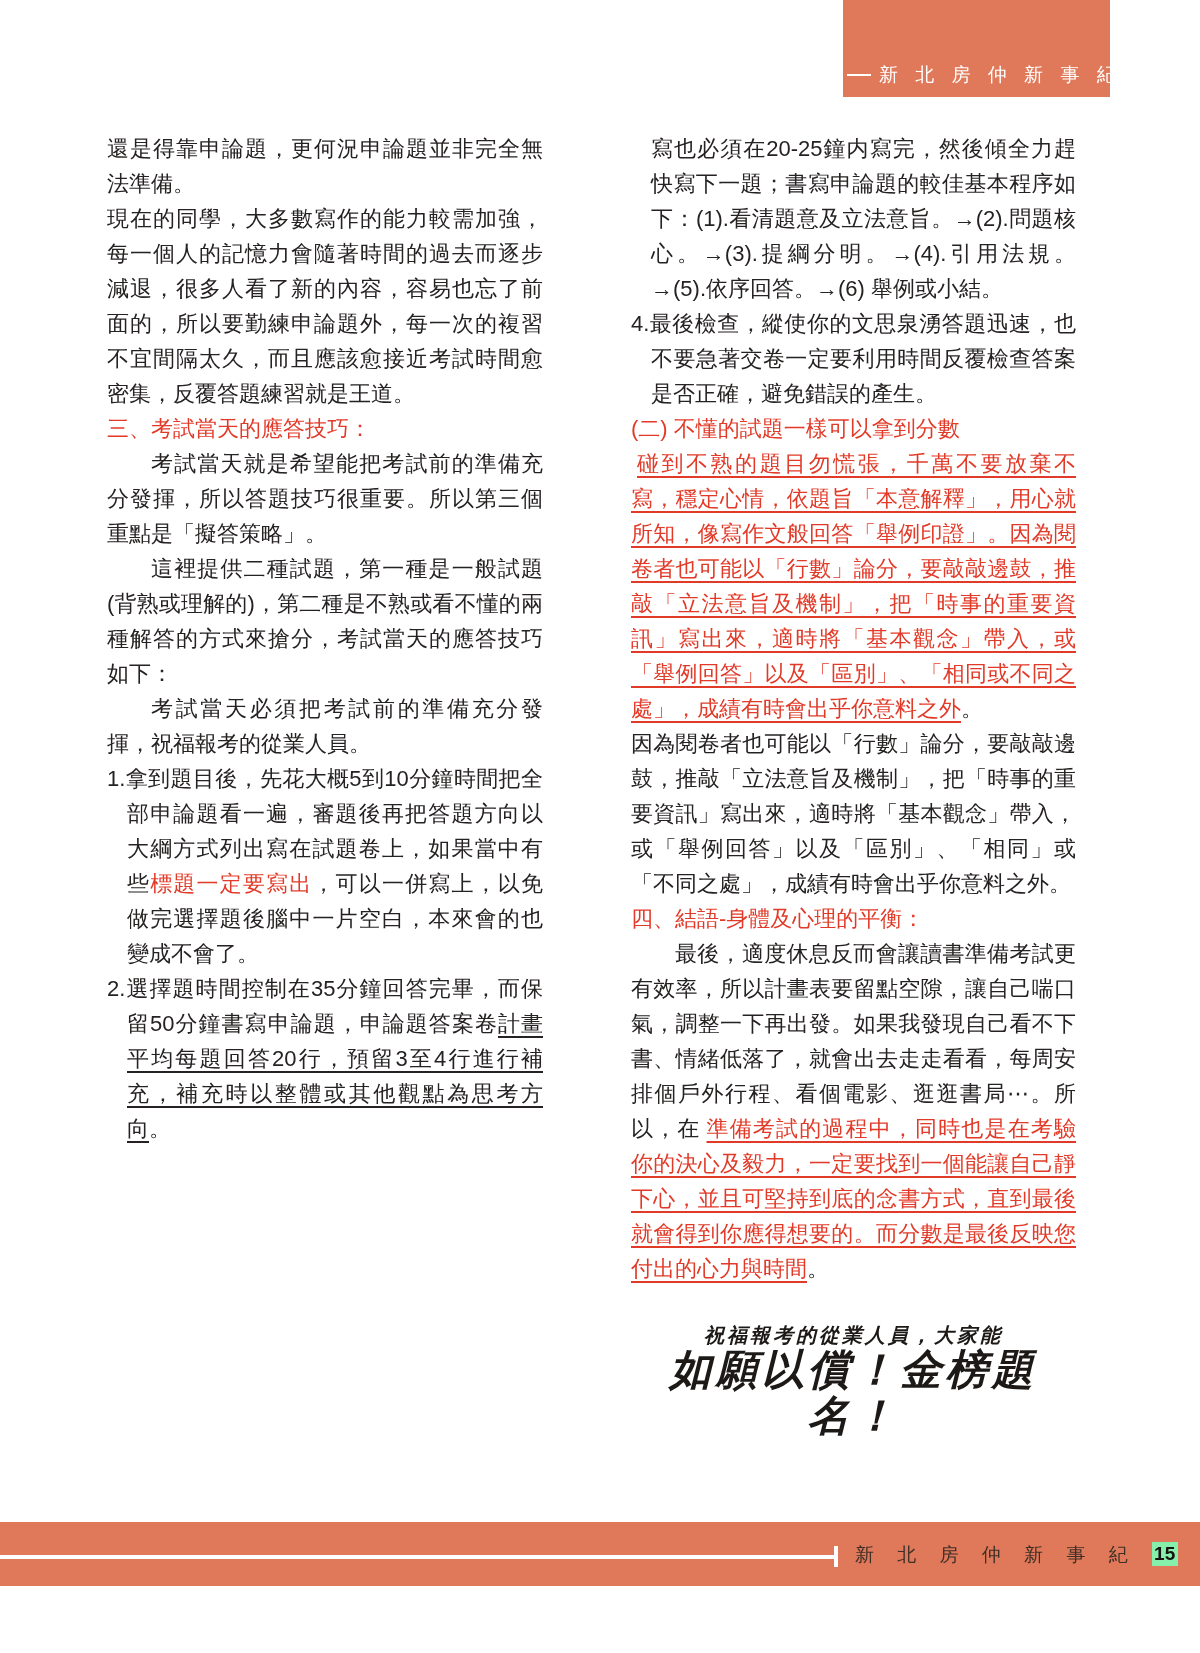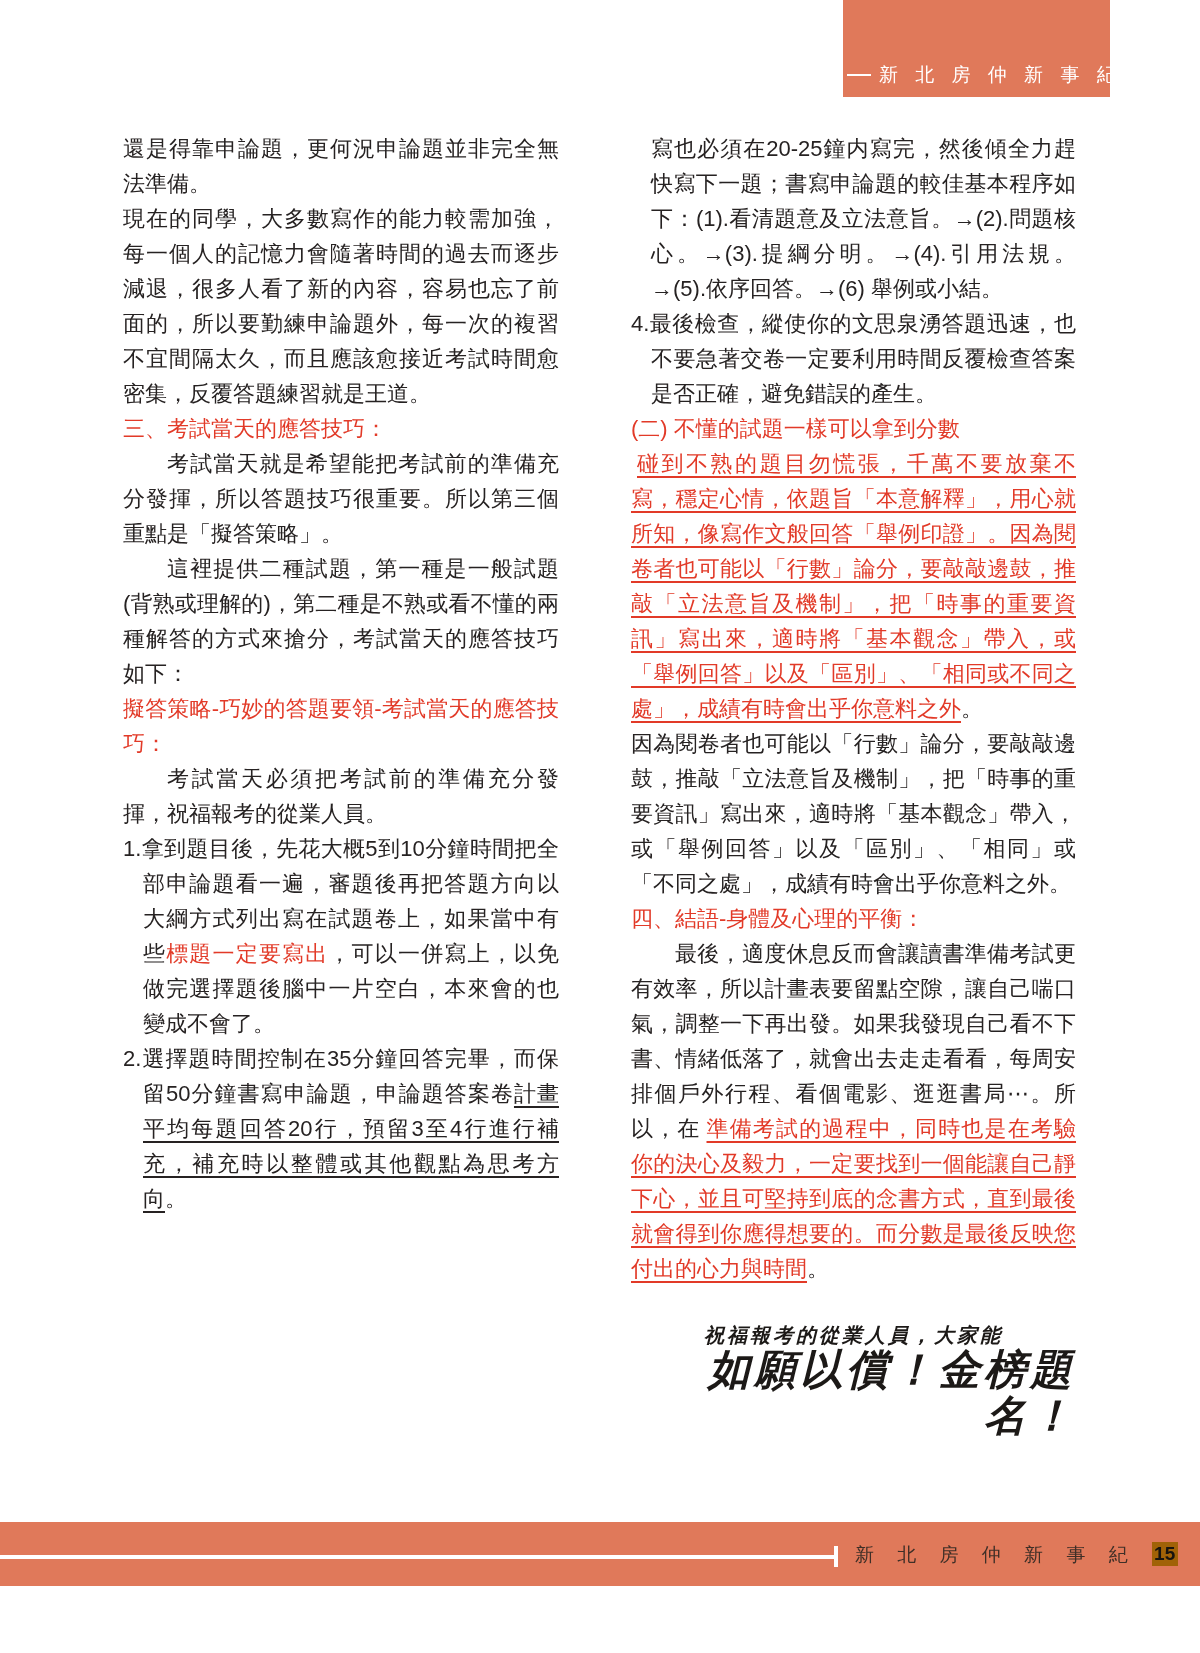--- a/index.html
+++ b/index.html
@@ -24,70 +24,69 @@
   .banner-dash{width:24px;height:2px;background:#ffffff;flex:0 0 auto;}
   .banner-title{
     color:#ffffff;font-size:19px;letter-spacing:6px;white-space:nowrap;
     margin:0 2px 0 8px;line-height:1;
   }
   
   .col{
     position:absolute;top:131px;font-size:22px;line-height:35px;
     text-align:justify;color:var(--ink);
   }
-  .col-left{left:123px;width:436px;}
+  .col-left{left:107px;width:436px;}
   .col-right{left:631px;width:445px;}
   .col p{margin:0;}
   .h{color:var(--red);margin:3px 0;}
   .ind{text-indent:44px;}
   .li{padding-left:20px;text-indent:-20px;}
   .cont{padding-left:20px;}
   .red{color:var(--red);}
   .u{text-decoration:underline;text-decoration-thickness:2px;text-underline-offset:5px;}
   .red-u{color:var(--red);text-decoration:underline;text-decoration-thickness:2px;text-underline-offset:5px;margin-left:6px;}
   
   .blessing{margin-top:38px;text-align:center;color:#1c1917;
     font-family:"DejaVu Serif", serif;font-style:italic;font-weight:bold;}
   .blessing-line1{font-size:20px;letter-spacing:3px;line-height:1.15;margin:0;}
-  .blessing-line2{font-size:42px;letter-spacing:4px;line-height:1.1;margin:8px 0 0 0;text-align:right;}
+  .blessing-line2{font-size:42px;letter-spacing:4px;line-height:1.1;margin:8px 0 0 0;}
   
   .footer{
     position:absolute;left:0;top:1522px;width:1200px;height:64px;
     background:var(--accent);
   }
   .footer-rule{position:absolute;left:0;top:33px;width:838px;height:4px;background:#ffffff;}
   .footer-tick{position:absolute;left:834px;top:24px;width:4px;height:21px;background:#ffffff;}
   .footer-right{
     position:absolute;left:855px;top:0;height:100%;
     display:flex;align-items:center;gap:15px;
   }
   .footer-brand{font-size:19px;letter-spacing:9px;color:#3F2F27;white-space:nowrap;line-height:1;}
   .page-box{
-    width:26px;height:24px;background:#a16207;color:#17130f;
+    width:26px;height:24px;background:#86efac;color:#17130f;
     font-size:19px;font-weight:bold;display:flex;align-items:center;justify-content:center;
   }
 </style>
 </head>
 <body>
 
 <div class="banner">
   <div class="banner-row">
     <span class="banner-dash"></span>
     <span class="banner-title">新 北 房 仲 新 事 紀</span>
     <span class="banner-dash"></span>
   </div>
 </div>
 
 <div class="col col-left">
   <p>還是得靠申論題，更何況申論題並非完全無法準備。</p>
   <p>現在的同學，大多數寫作的能力較需加強，每一個人的記憶力會隨著時間的過去而逐步減退，很多人看了新的內容，容易也忘了前面的，所以要勤練申論題外，每一次的複習不宜間隔太久，而且應該愈接近考試時間愈密集，反覆答題練習就是王道。</p>
   <p class="h">三、考試當天的應答技巧：</p>
   <p class="ind">考試當天就是希望能把考試前的準備充分發揮，所以答題技巧很重要。所以第三個重點是「擬答策略」。</p>
   <p class="ind">這裡提供二種試題，第一種是一般試題(背熟或理解的)，第二種是不熟或看不懂的兩種解答的方式來搶分，考試當天的應答技巧如下：</p>
-  <p class="h">擬答策略-巧妙的答題要領-考試當天的應答技巧：</p>
   <p class="ind">考試當天必須把考試前的準備充分發揮，祝福報考的從業人員。</p>
   <p class="li"><span>1.</span><span><span>拿到題目後，先花大概5到10分鐘時間把全部申論題看一遍，審題後再把答題方向以大綱方式列出寫在試題卷上，如果當中有些</span><span class="red">標題一定要寫出</span><span>，可以一併寫上，以免做完選擇題後腦中一片空白，本來會的也變成不會了。</span></span></p>
   <p class="li"><span>2.</span><span><span>選擇題時間控制在35分鐘回答完畢，而保留50分鐘書寫申論題，申論題答案卷</span><span class="u">計畫平均每題回答20行，預留3至4行進行補充，補充時以整體或其他觀點為思考方向</span><span>。</span></span></p>
 </div>
 
 <div class="col col-right">
   <p class="cont">寫也必須在20-25鐘内寫完，然後傾全力趕快寫下一題；書寫申論題的較佳基本程序如下：(1).看清題意及立法意旨。→(2).問題核心。→(3).提綱分明。→(4).引用法規。→(5).依序回答。→(6) 舉例或小結。</p>
   <p class="li"><span>4.</span><span>最後檢查，縱使你的文思泉湧答題迅速，也不要急著交卷一定要利用時間反覆檢查答案是否正確，避免錯誤的產生。</span></p>
   <p class="h">(二) 不懂的試題一樣可以拿到分數</p>
   <p><span class="red-u">碰到不熟的題目勿慌張，千萬不要放棄不寫，穩定心情，依題旨「本意解釋」，用心就所知，像寫作文般回答「舉例印證」。因為閱卷者也可能以「行數」論分，要敲敲邊鼓，推敲「立法意旨及機制」，把「時事的重要資訊」寫出來，適時將「基本觀念」帶入，或「舉例回答」以及「區別」、「相同或不同之處」，成績有時會出乎你意料之外</span><span>。</span></p>

